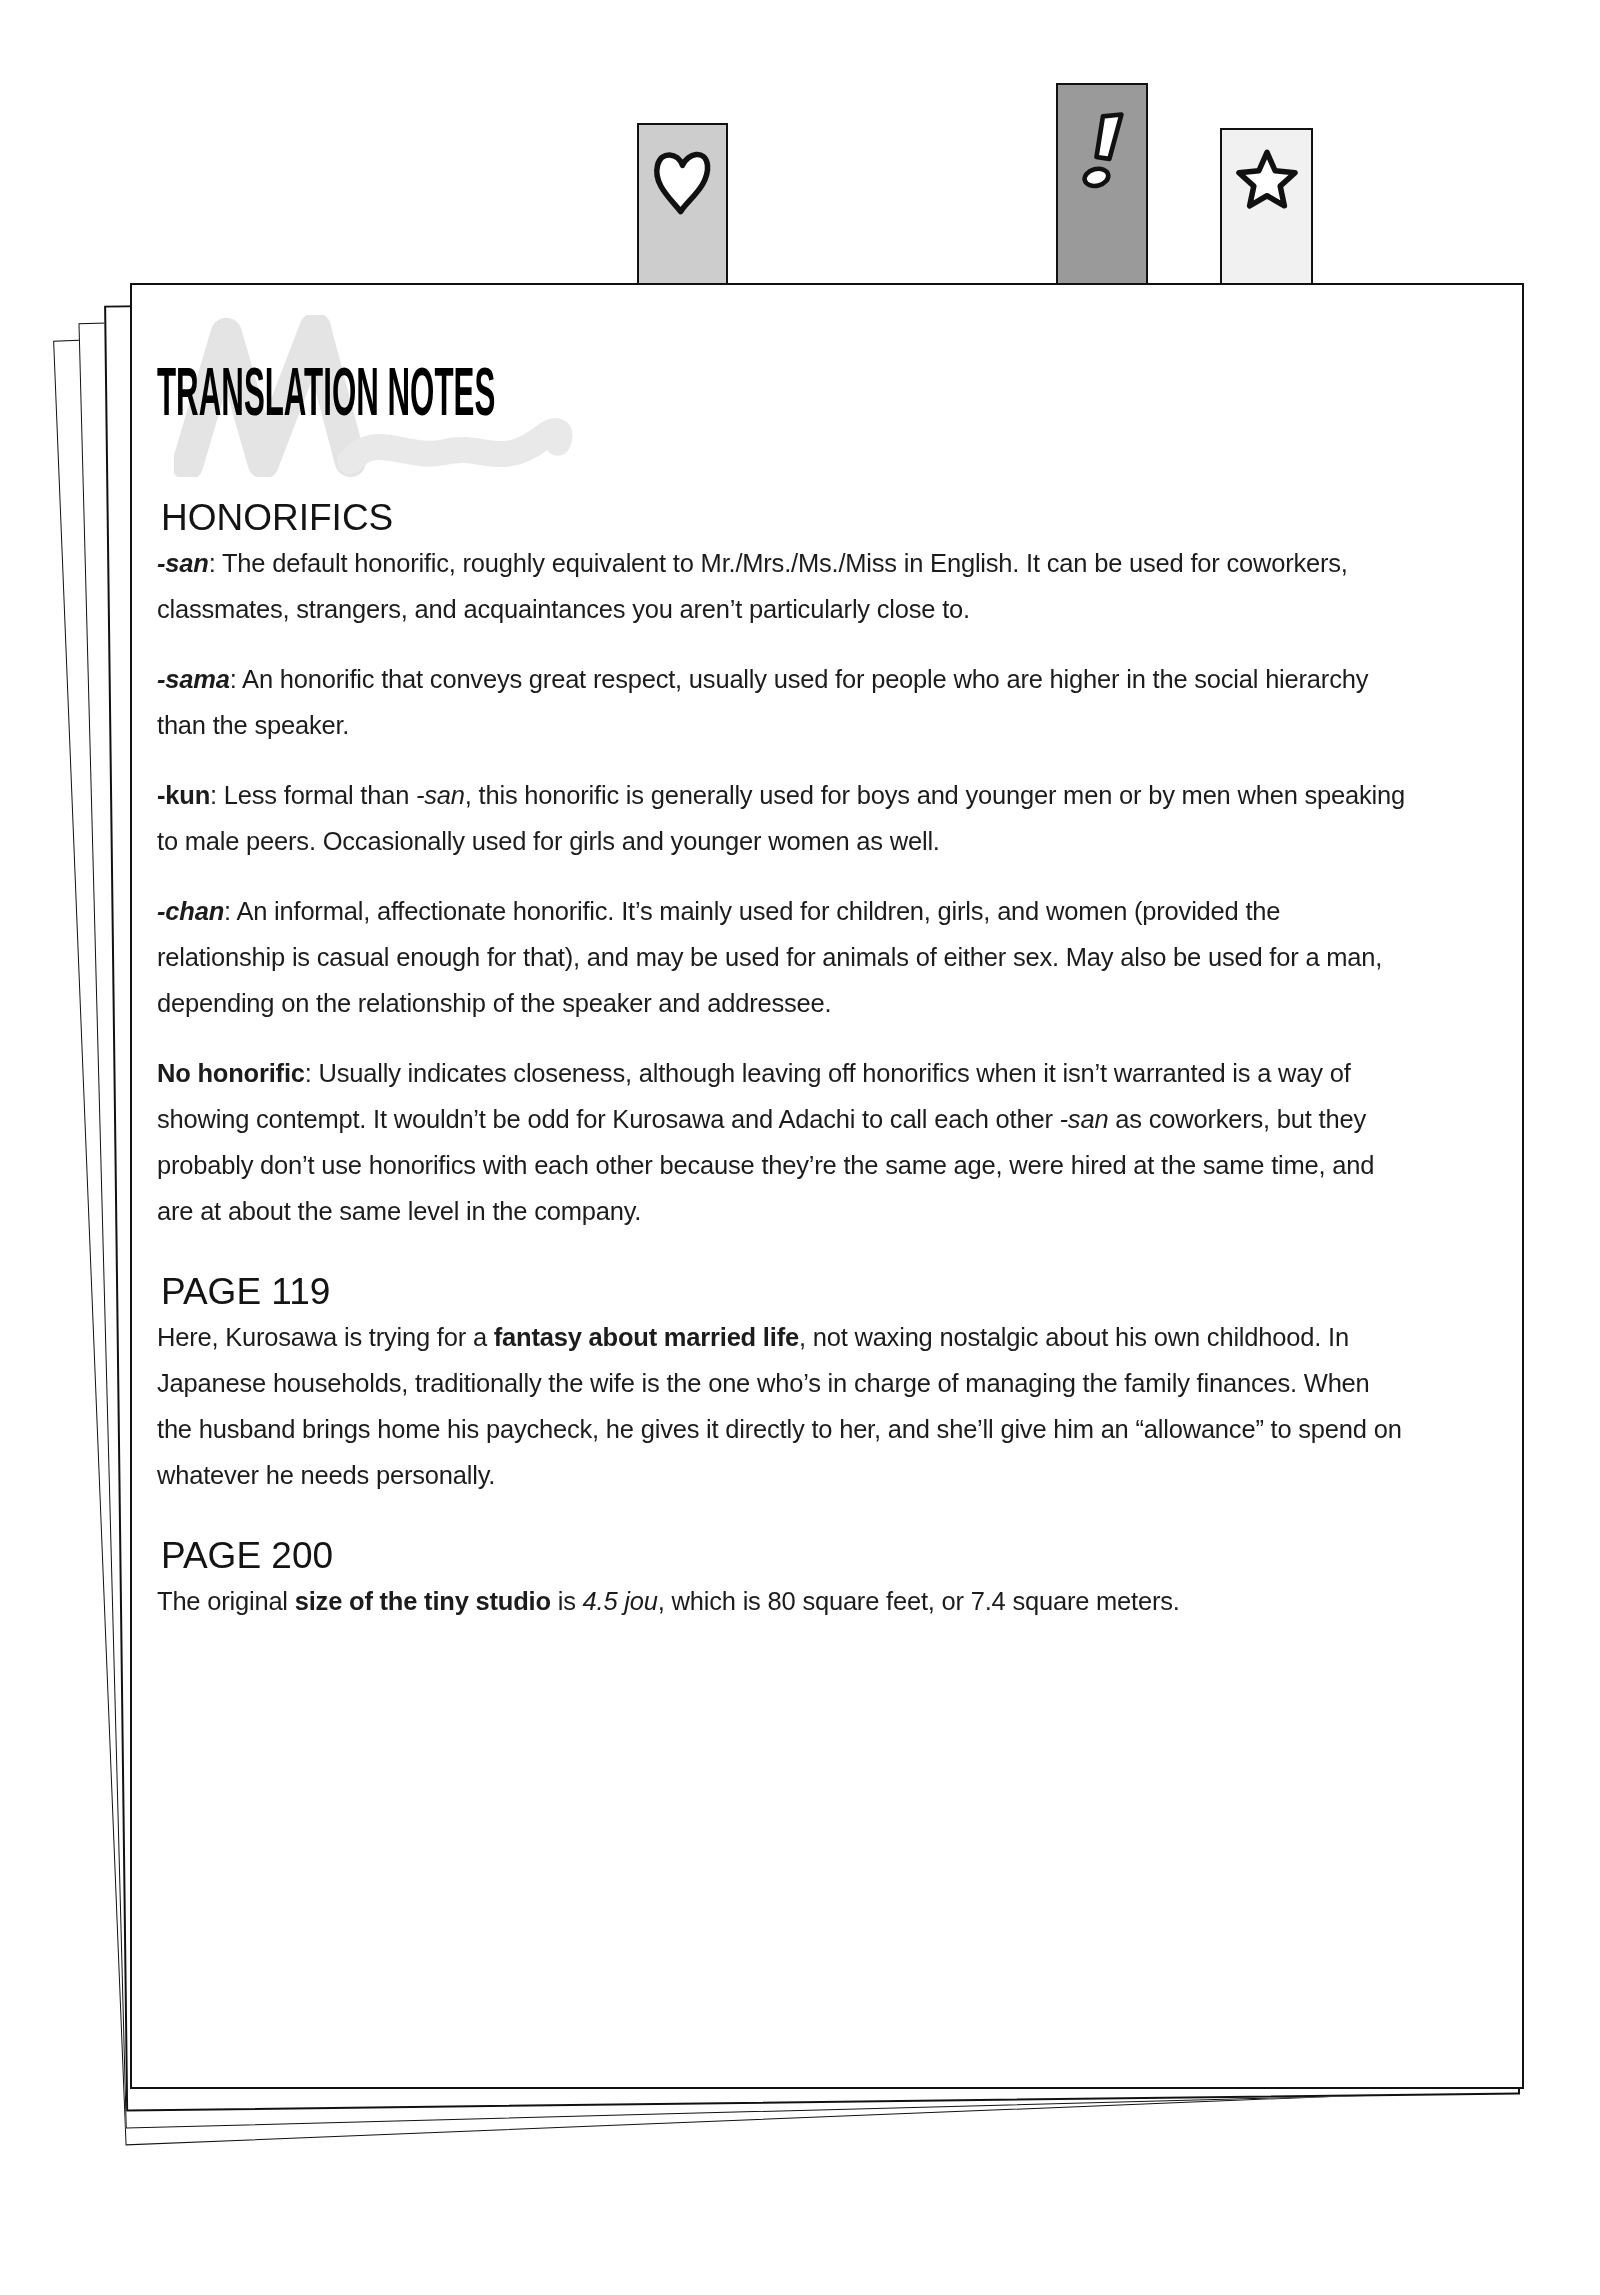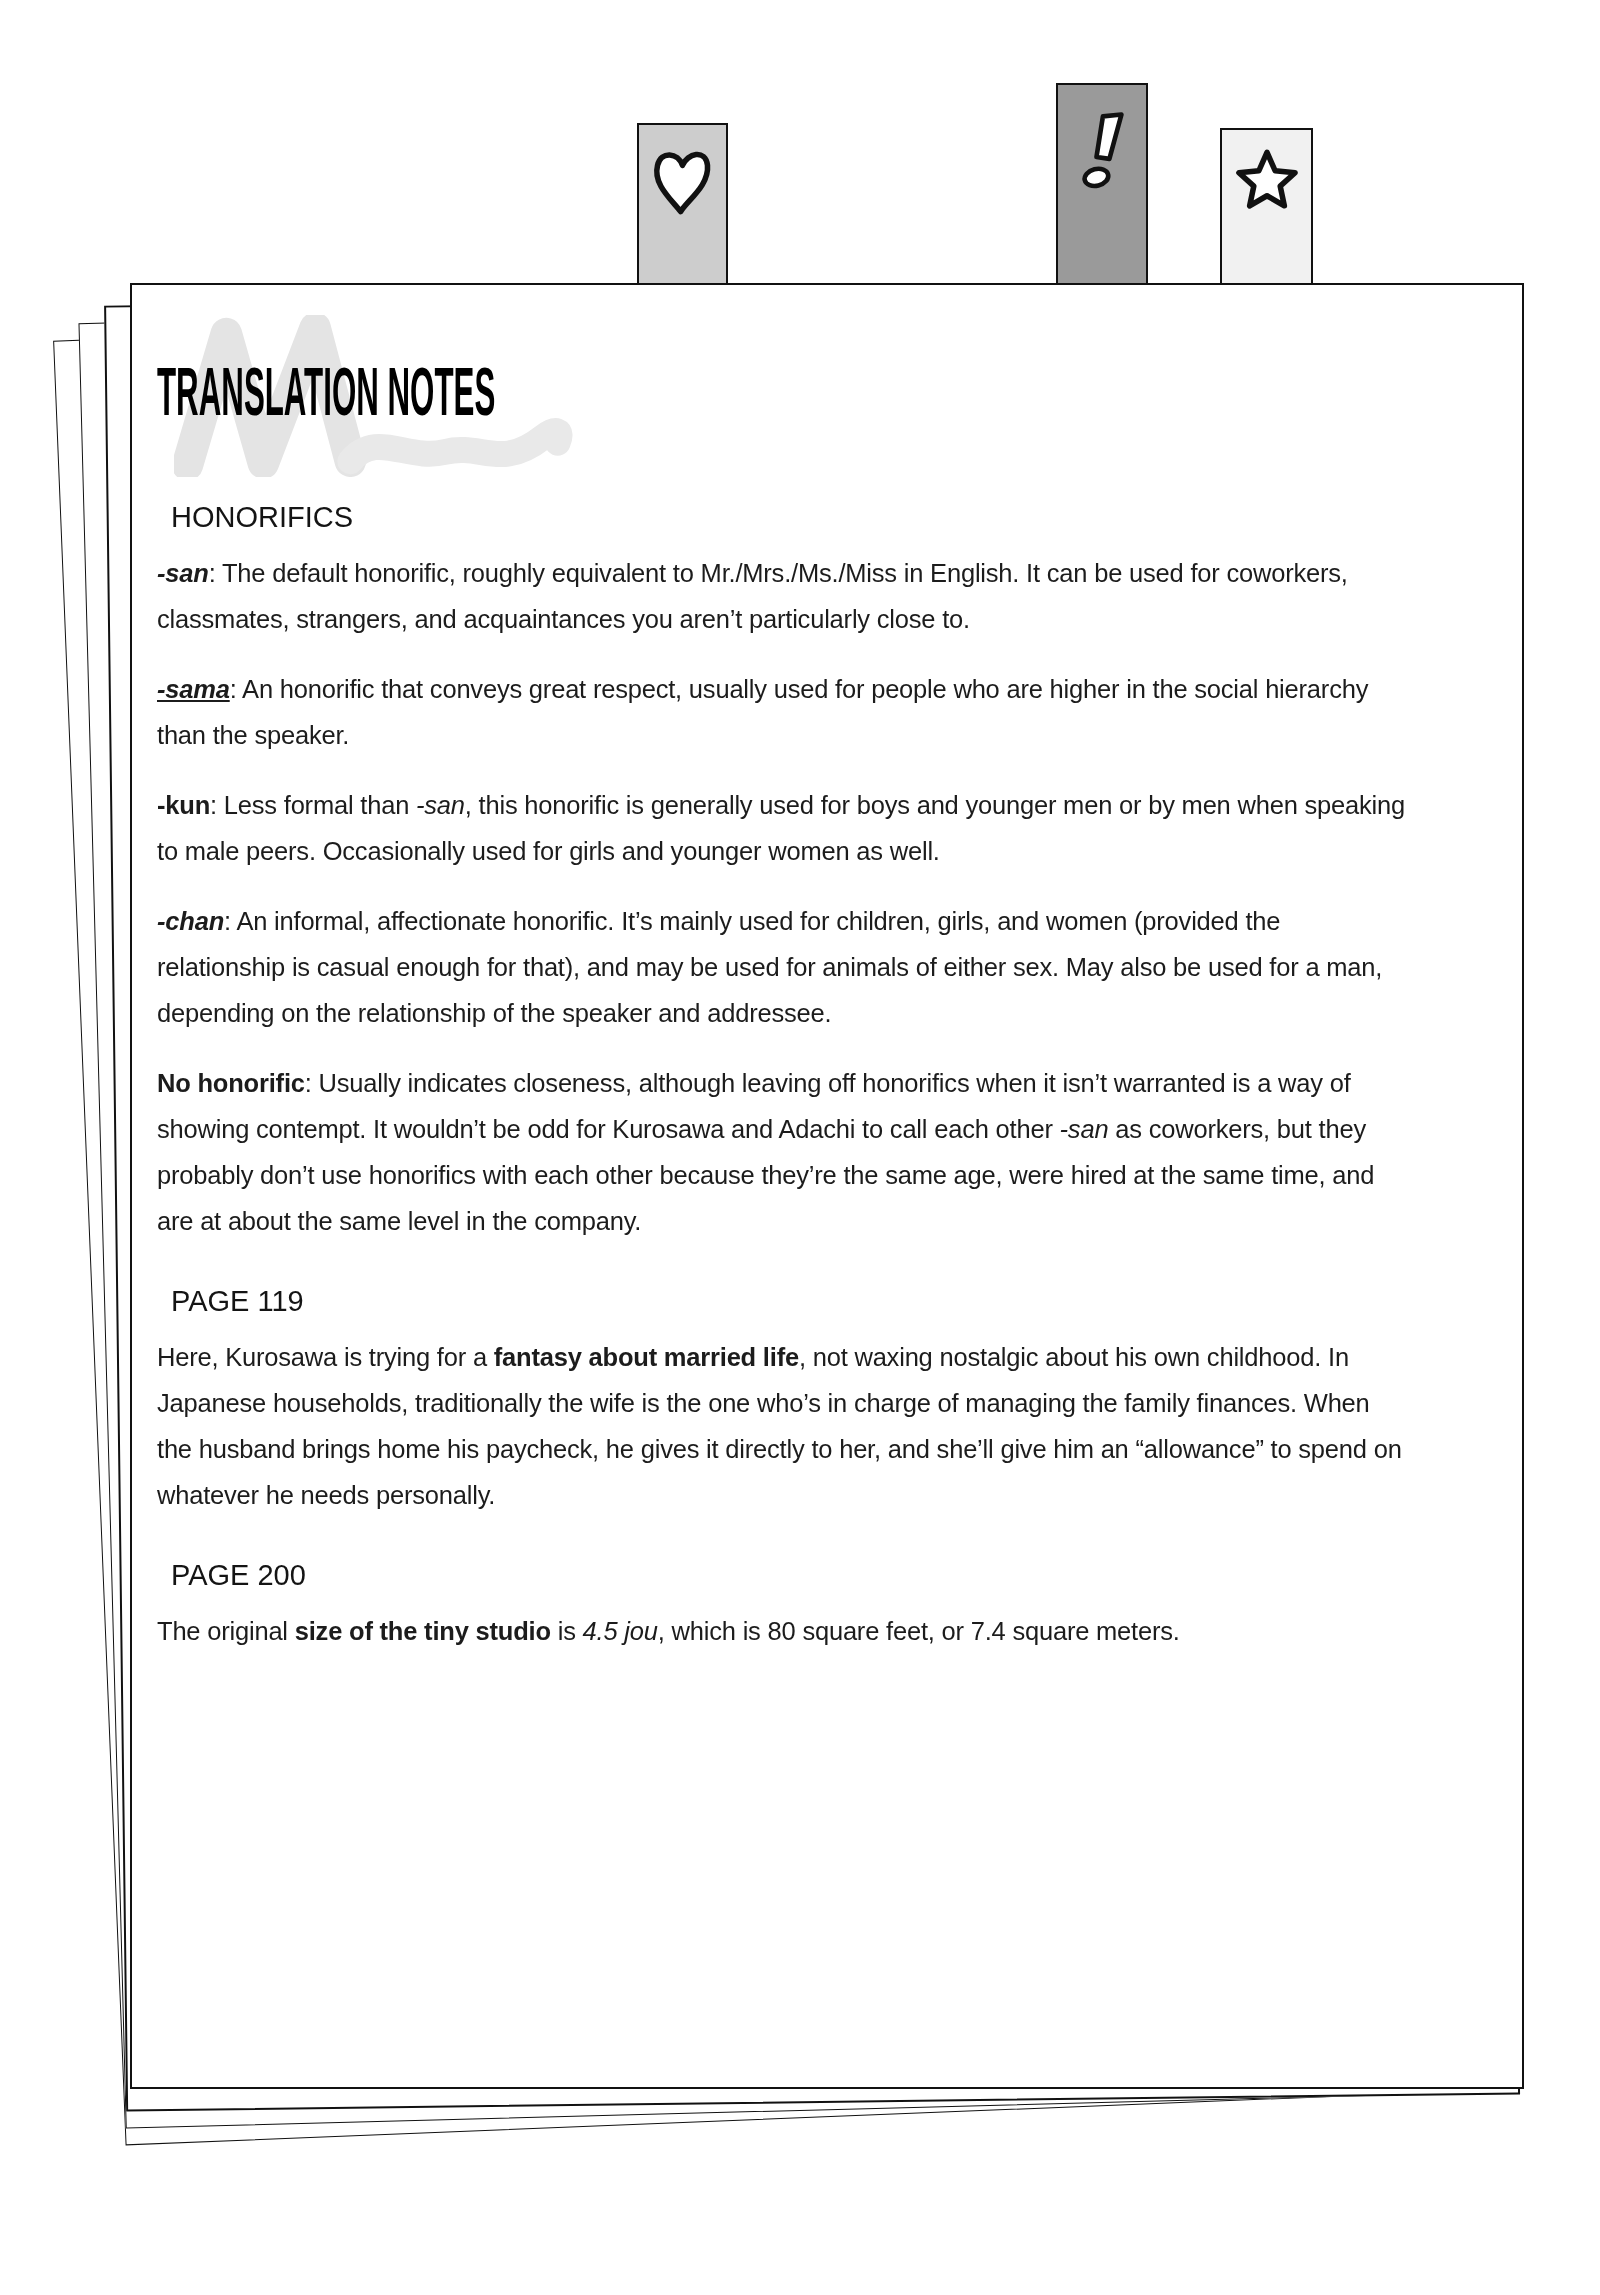--- a/index.html
+++ b/index.html
@@ -22,21 +22,21 @@
   #main-page{z-index:5;}
   
   #title-scribble{position:absolute;left:42px;top:30px;z-index:0;}
   
   #content{position:relative;z-index:1;padding:0 88px 0 25px;}
   #page-title{margin:78px 0 80px 0;font-weight:bold;font-size:68px;line-height:56px;
               letter-spacing:0px;color:#000;transform:scaleX(0.46);transform-origin:left center;
               white-space:nowrap;}
   .section{margin-top:39px;}
   .section:first-of-type{margin-top:0;}
-  .section-heading{font-size:29px;line-height:37px;font-weight:normal;margin:14px;color:#141414;}
+  .section-heading{font-size:37px;line-height:37px;font-weight:normal;margin:4px;color:#141414;}
   .para{font-size:25.5px;line-height:46px;letter-spacing:-0.2px;margin:24px 0 0 0;
         max-width:1248px;}
   .para.first{margin-top:1.9px;}
 </style>
 </head>
 <body>
 
 <div id="canvas">
 
   <div class="tab" id="tab-heart" style="background: rgb(205, 205, 205);">
@@ -72,21 +72,21 @@
       <path d="M14,162 L56,20 L96,160 L152,14 L190,158" fill="none" stroke="#e4e4e4" stroke-width="34" stroke-linecap="round" stroke-linejoin="round"></path>
       <path d="M190,158 C218,124 252,158 292,148 C332,138 352,168 398,132 C412,121 420,124 414,138" fill="none" stroke="#e9e9e9" stroke-width="28" stroke-linecap="round"></path>
     </svg>
 
     <div id="content">
       <h1 id="page-title">TRANSLATION NOTES</h1>
 
       <div class="section">
         <h2 class="section-heading">HONORIFICS</h2>
         <p class="para first"><span style="font-weight: bold; font-style: italic;">-san</span><span>: The default honorific, roughly equivalent to Mr./Mrs./Ms./Miss in English. It can be used for coworkers, classmates, strangers, and acquaintances you aren’t particularly close to.</span></p>
-        <p class="para"><span style="font-weight: bold; font-style: italic; text-decoration: underline;">-sama</span><span>: An honorific that conveys great respect, usually used for people who are higher in the social hierarchy than the speaker.</span></p>
+        <p class="para"><span style="font-weight: bold; font-style: italic;">-sama</span><span>: An honorific that conveys great respect, usually used for people who are higher in the social hierarchy than the speaker.</span></p>
         <p class="para"><span style="font-weight: bold; ">-kun</span><span>: Less formal than </span><span style="font-style: italic;">-san</span><span>, this honorific is generally used for boys and younger men or by men when speaking to male peers. Occasionally used for girls and younger women as well.</span></p>
         <p class="para"><span style="font-weight: bold; font-style: italic;">-chan</span><span>: An informal, affectionate honorific. It’s mainly used for children, girls, and women (provided the relationship is casual enough for that), and may be used for animals of either sex. May also be used for a man, depending on the relationship of the speaker and addressee.</span></p>
         <p class="para"><span style="font-weight: bold;">No honorific</span><span>: Usually indicates closeness, although leaving off honorifics when it isn’t warranted is a way of showing contempt. It wouldn’t be odd for Kurosawa and Adachi to call each other </span><span style="font-style: italic;">-san</span><span> as coworkers, but they probably don’t use honorifics with each other because they’re the same age, were hired at the same time, and are at about the same level in the company.</span></p>
       </div>
 
       <div class="section">
         <h2 class="section-heading">PAGE 119</h2>
         <p class="para first"><span>Here, Kurosawa is trying for a </span><span style="font-weight: bold;">fantasy about married life</span><span>, not waxing nostalgic about his own childhood. In Japanese households, traditionally the wife is the one who’s in charge of managing the family finances. When the husband brings home his paycheck, he gives it directly to her, and she’ll give him an “allowance” to spend on whatever he needs personally.</span></p>
       </div>
 

